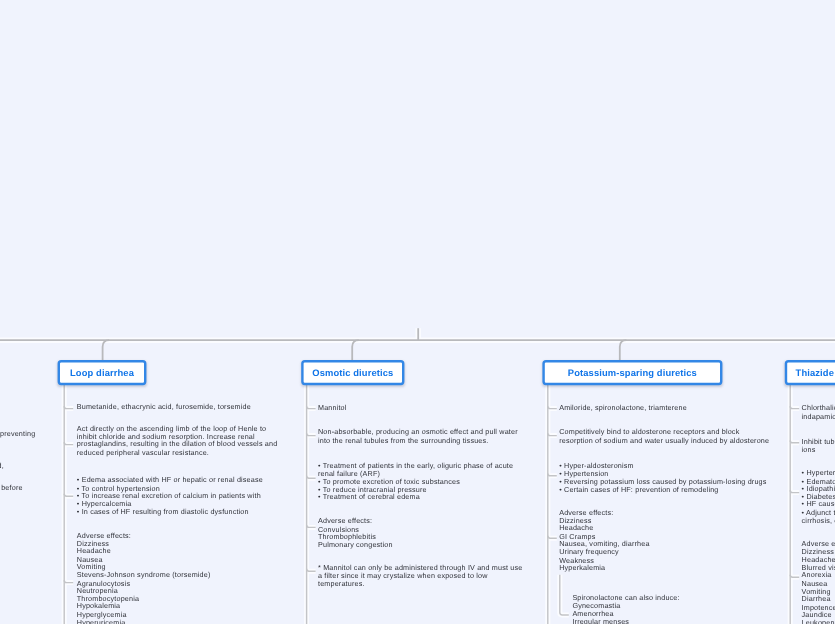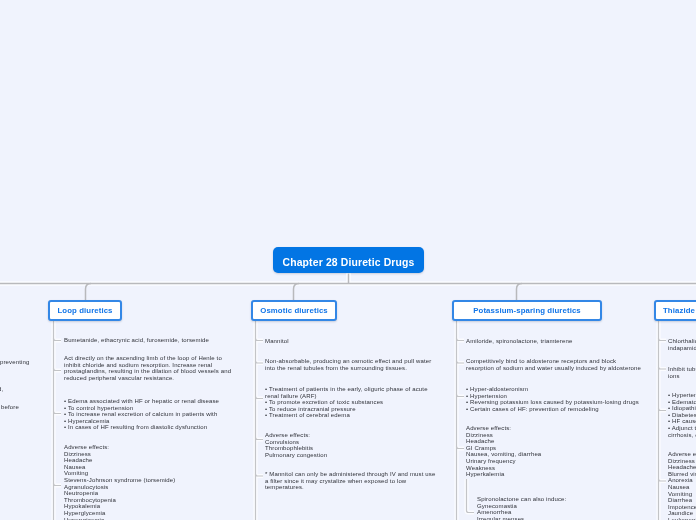--- a/index.html
+++ b/index.html
@@ -18,21 +18,20 @@
   .wires{position:absolute;left:0;top:0;}
 
   .txt{position:absolute;font-size:6px;color:#2f3138;line-height:6.6px;
        white-space:pre-line;letter-spacing:.14px;}
 </style>
 </head>
 <body>
 
 <div class="canvas">
 
-  <div class="root" style="left:273px;top:247px;width:151px;height:26px;">Chapter 28 Diuretic Drugs</div>
 
   <svg class="wires" width="696" height="520" viewBox="0 0 696 520">
     <g fill="none" stroke="#fbfcff" stroke-width="4.5" shape-rendering="geometricPrecision">
 
       <path d="M348.5 273.5 L348.5 283.5"></path>
 
       <path d="M-5 283.5 L701 283.5"></path>
 
     </g>
     <g fill="none" stroke="#fbfcff" stroke-width="4.2" shape-rendering="geometricPrecision">
@@ -106,21 +105,21 @@
     </g>
   </svg>
 
   <div class="branch">
     <div class="txt" style="left:0px;top:359px;width:40px;">preventing</div>
     <div class="txt" style="left:-2px;top:386px;width:40px;">d,</div>
     <div class="txt" style="left:1px;top:404px;width:50px;">before</div>
   </div>
 
   <div class="branch">
-    <div class="node" style="left:48px;top:300px;width:74px;height:21px;">Loop diuretics</div>
+    <div class="node" style="left:48px;top:300px;width:74px;height:21px;">Loop diarrhea</div>
     <div class="txt" style="left:64px;top:337px;width:185px;">Bumetanide, ethacrynic acid, furosemide, torsemide</div>
     <div class="txt" style="left:64px;top:355px;width:178px;">Act directly on the ascending limb of the loop of Henle to
 inhibit chloride and sodium resorption. Increase renal
 prostaglandins, resulting in the dilation of blood vessels and
 reduced peripheral vascular resistance.</div>
     <div class="txt" style="left:64px;top:398px;width:178px;">• Edema associated with HF or hepatic or renal disease
 • To control hypertension
 • To increase renal excretion of calcium in patients with
 • Hypercalcemia
 • In cases of HF resulting from diastolic dysfunction</div>

